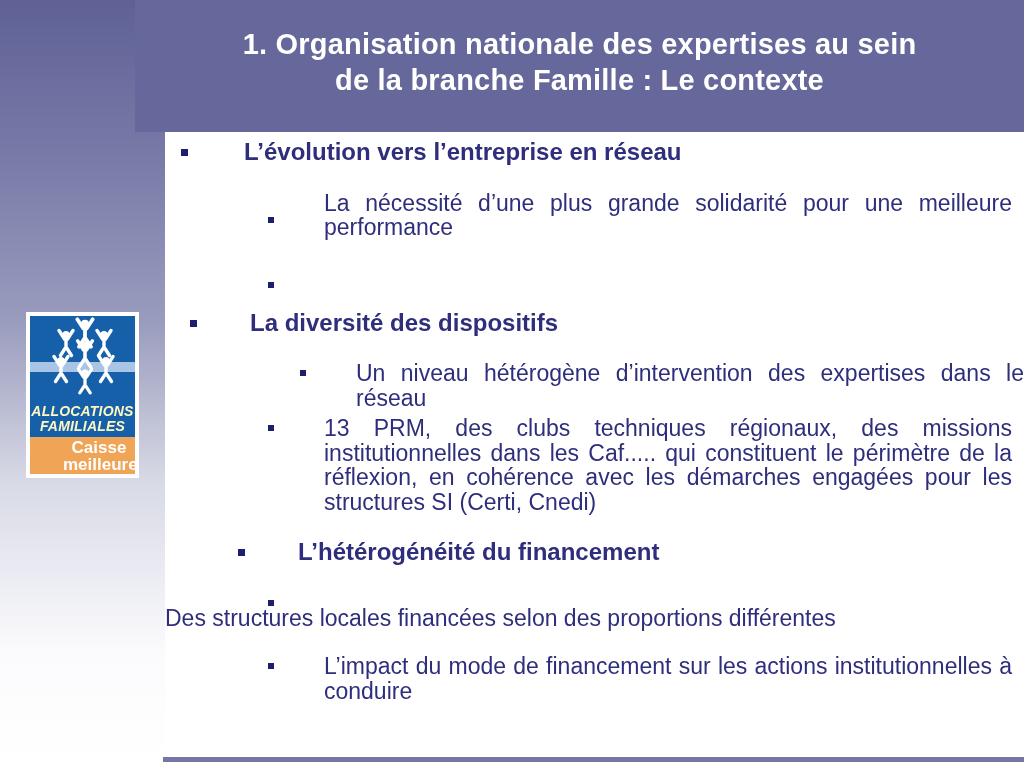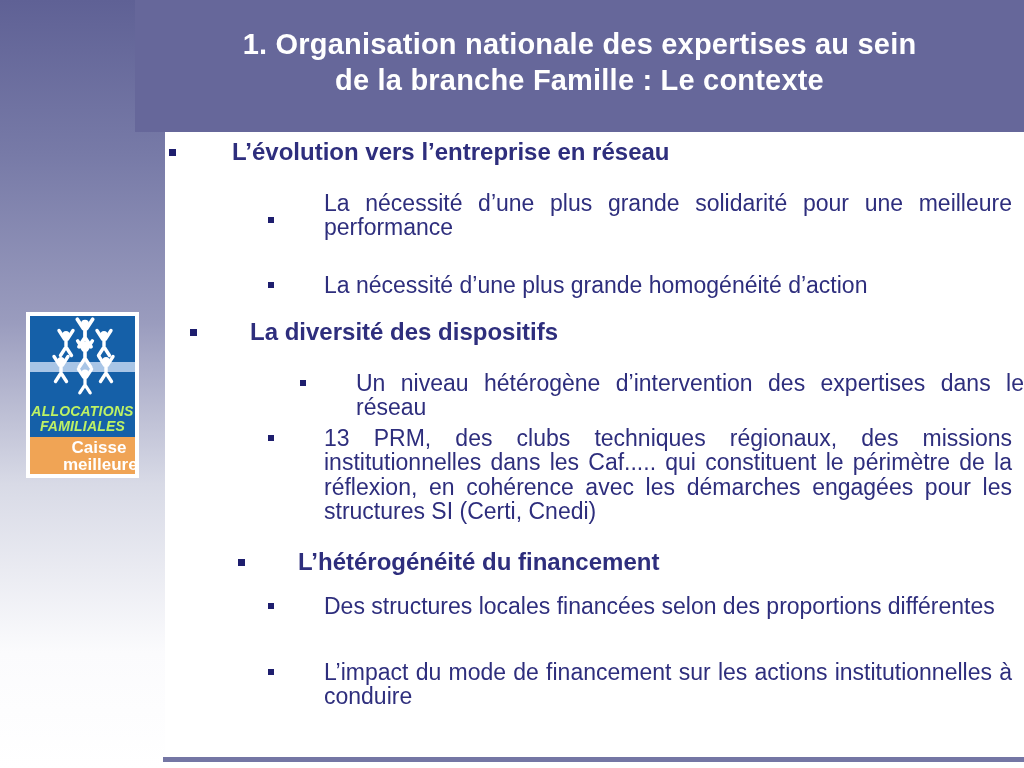--- a/index.html
+++ b/index.html
@@ -30,41 +30,41 @@
   .row-h1a .bullet { margin-left:4px;   margin-right:56px; }
   .row-h   .bullet { margin-left:25px;  margin-right:53px; }
   .row-sub .bullet { margin-left:103px; margin-right:50px; width:6px; height:6px; }
   .h-text {
     font-weight:bold; font-size:24px; line-height:24.5px; color:#2e2e7d;
   }
   .s-text {
     font-size:23px; line-height:24.5px; color:#2e2e7d;
     width:688px; text-align:justify; text-justify:inter-word;
   }
-  .mt-h1  { margin-top:8px;  }
+  .mt-h1  { margin-top:8px;padding-left:12px;  }
   .mt-s1a { margin-top:26px;align-items:center; }
   .mt-s1b { margin-top:33px; }
   .mt-h2  { margin-top:23px; }
   .mt-s2a { margin-top:26px;padding-left:32px; }
   .mt-s2b { margin-top:6px; }
   .mt-h3  { margin-top:26px;margin-left:48px; }
-  .mt-s3a { margin-top:20px; }
-  .mt-s3b { margin-top:41px; }
+  .mt-s3a { margin-top:26px;flex-direction:column; }
+  .mt-s3b { margin-top:24px; }
 
   .logo {
     position:absolute; left:26px; top:312px; width:113px; height:166px;
     background:#ffffff; padding:4px; box-sizing:border-box;
   }
   .logo-blue {
     width:105px; height:121px; background:#1560a8; position:relative;
   }
   .logo-figures { display:block; }
   .logo-alloc {
     position:absolute; left:0; bottom:3px; width:100%;
-    color:#bef264; font-weight:bold; font-style:italic;
+    color:#fef9c3; font-weight:bold; font-style:italic;
     text-align:center; font-size:14px; line-height:15px; letter-spacing:0.2px;
   }
   .logo-orange {
     width:105px; height:37px; background:#f0a455;
     color:#ffffff; font-weight:bold; text-align:center;
     font-size:17px; line-height:17px; padding-top:2px; box-sizing:border-box;padding-left:33px;
   }
   .bottom-line {
     position:absolute; left:163px; top:757px; width:861px; height:5px;
     background:#7476a4;
@@ -87,21 +87,20 @@
     <div class="row row-h1a mt-h1">
       <span class="bullet"></span>
       <div class="h-text">L’évolution vers l’entreprise en réseau</div>
     </div>
     <div class="row row-sub mt-s1a">
       <span class="bullet"></span>
       <div class="s-text">La nécessité d’une plus grande solidarité pour une meilleure performance</div>
     </div>
     <div class="row row-sub mt-s1b">
       <span class="bullet"></span>
-      <div class="s-text">La nécessité d’une plus grande homogénéité d’action</div>
     </div>
 
     <div class="row row-h mt-h2">
       <span class="bullet"></span>
       <div class="h-text">La diversité des dispositifs</div>
     </div>
     <div class="row row-sub mt-s2a">
       <span class="bullet"></span>
       <div class="s-text">Un niveau hétérogène d’intervention des expertises dans le réseau</div>
     </div>

